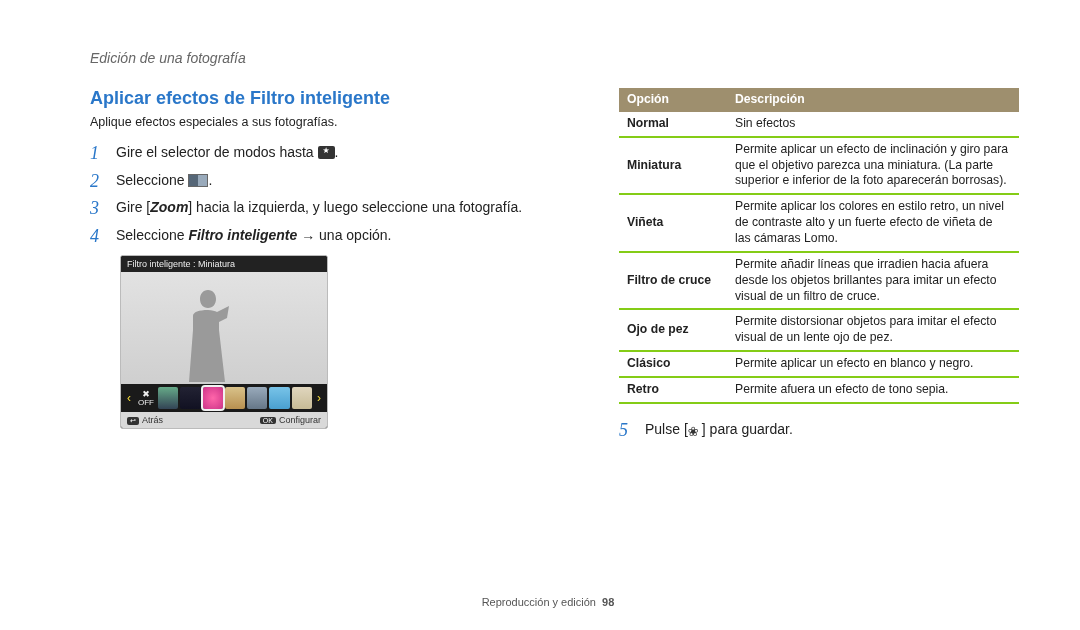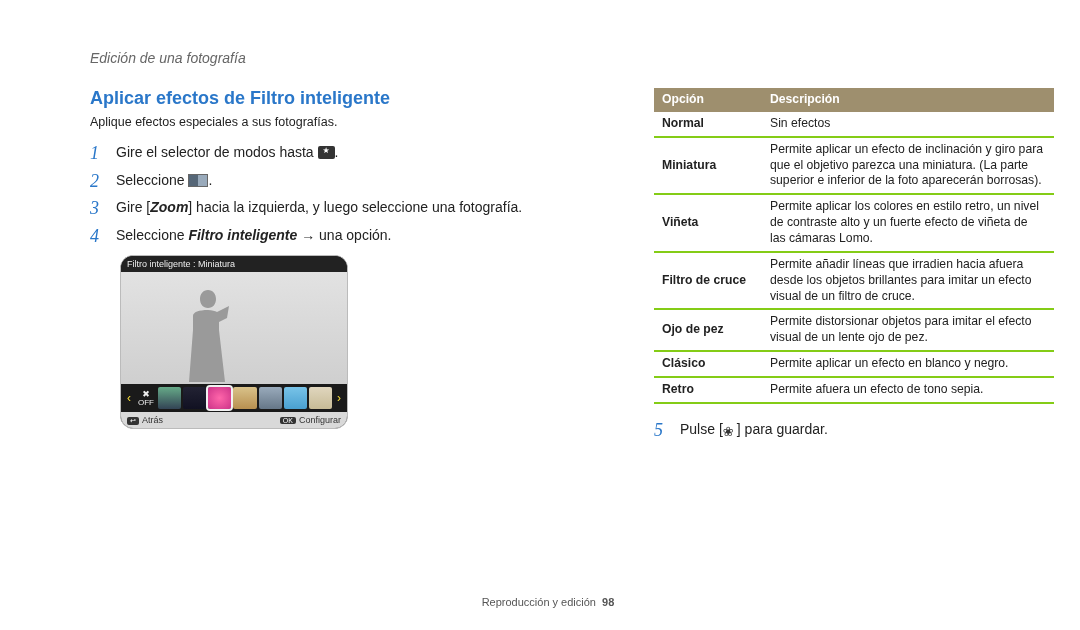--- a/index.html
+++ b/index.html
@@ -16,24 +16,24 @@
     padding: 50px 72px 30px 90px;
   }
   .breadcrumb {
     font-size: 14px;
     color: #666;
     font-style: italic;
     margin-bottom: 22px;
   }
   .cols {
     display: flex;
-    gap: 34px;
+    gap: 19px;
   }
   .left { width: 510px; flex: none; }
-  .right { width: 400px; flex: none; margin-left: 20px; }
+  .right { width: 400px; flex: none; }
 
   h2.section {
     color: #2a77c9;
     font-size: 18px;
     font-weight: 600;
     margin-bottom: 6px;
   }
   .intro {
     font-size: 12.5px;
     margin-bottom: 14px;
@@ -79,23 +79,23 @@
     display:inline-block; width:14px; height:14px;
     vertical-align:-2px; position:relative;
   }
   .icon-flower::before {
     content:"❀"; font-size:13px; color:#333;
   }
 
   
   .camera {
     margin: 10px 0 12px 30px;
-    width: 228px;
+    width: 208px;
     background: #111;
-    border-radius: 13px;
+    border-radius: 3px;
     color: #eee;
     font-size: 9px;
     overflow: hidden;
     border:1px solid #bbb;
   }
   .camera .titlebar {
     background:#222; padding:3px 6px; font-size:9px;
   }
   .camera .body {
     position:relative;

